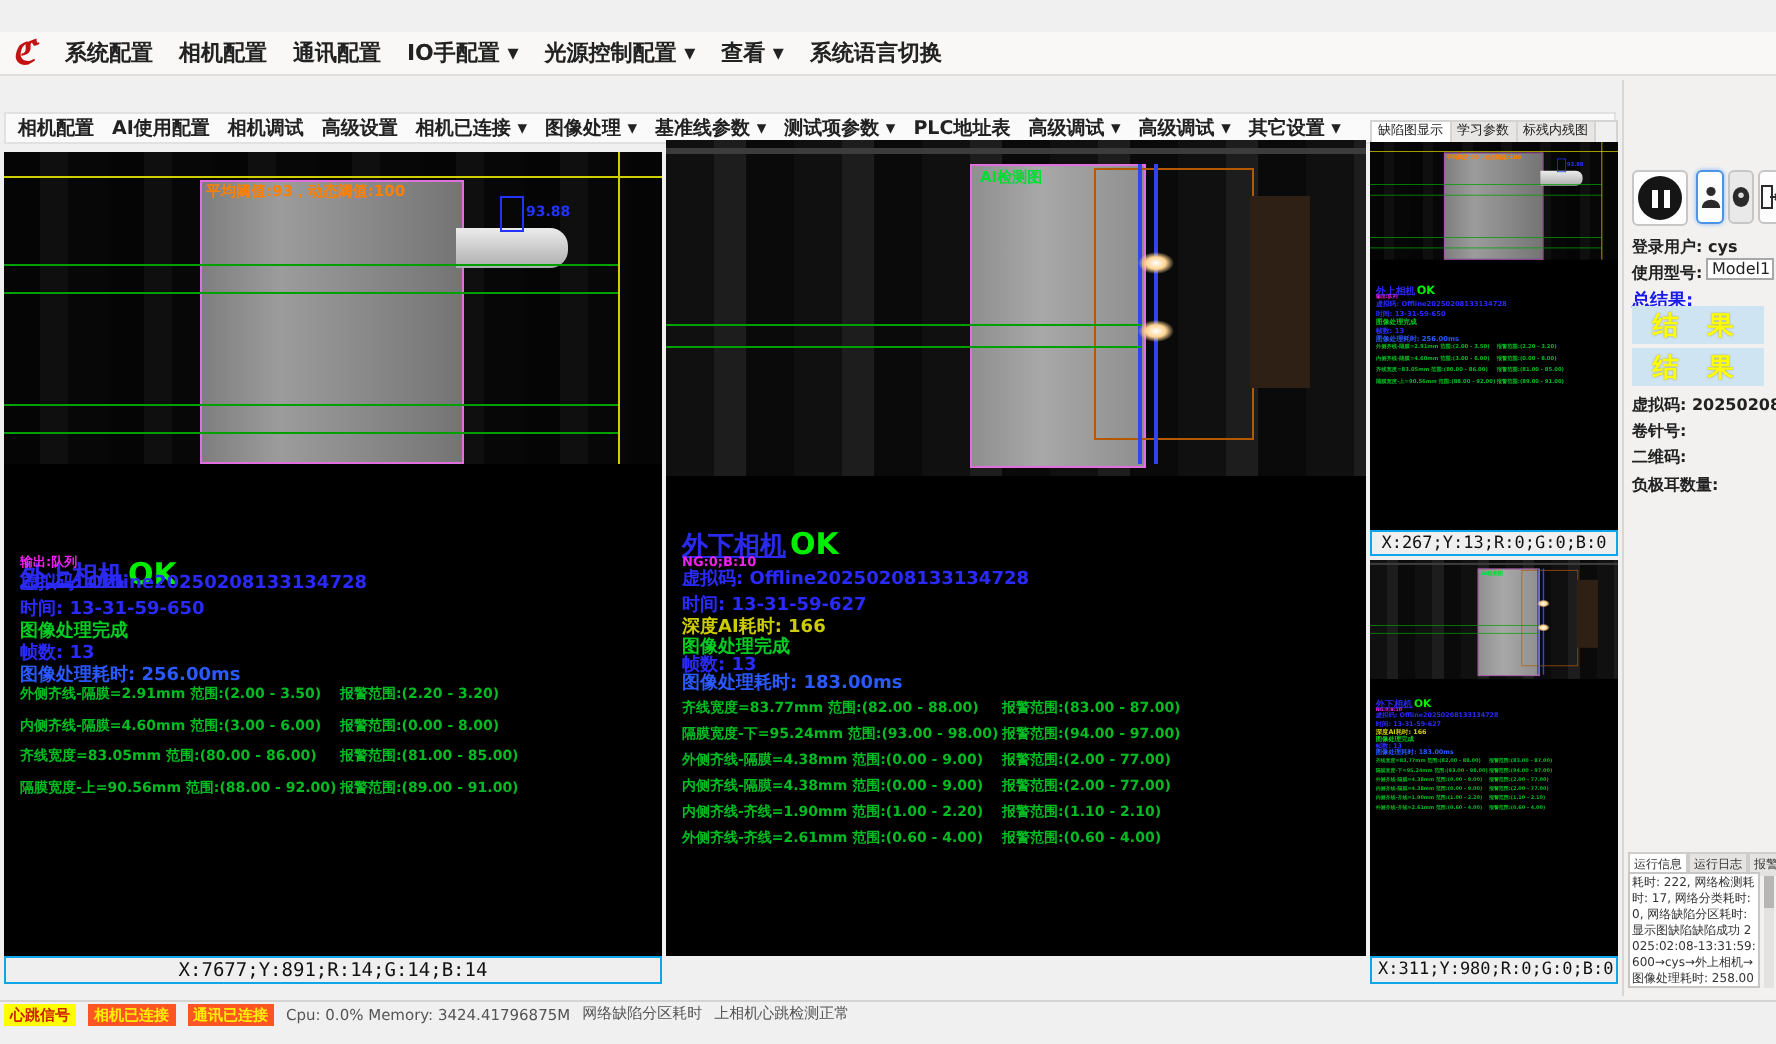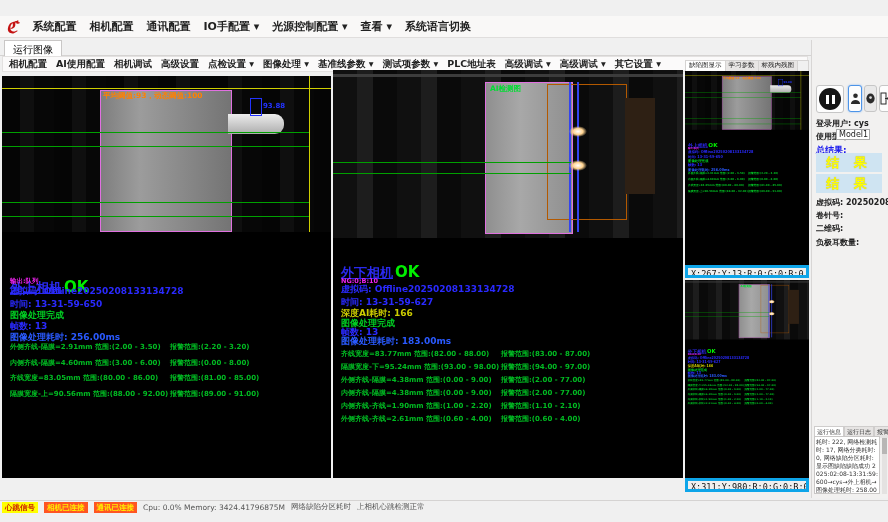--- a/index.html
+++ b/index.html
@@ -21,21 +21,21 @@
   .tab{position:absolute;left:4px;top:2px;height:16px;background:#fff;
        border:1px solid #c9c7c6;border-bottom:none;font-size:10px;padding:2px 8px 0;
        box-sizing:border-box;white-space:nowrap;}
   .toolbar{position:absolute;left:2px;top:56px;width:806px;height:16px;background:#fbfafa;
            border:1px solid #e3e1e0;display:flex;align-items:center;gap:9px;padding-left:6px;
            font-size:9.5px;font-weight:bold;color:#222;box-sizing:border-box;overflow:hidden;}
   .tool-item{white-space:nowrap;cursor:default;}
 
   
   .view{position:absolute;background:#000;overflow:hidden;}
-  .coordbar{position:absolute;background:#efefef;border:3px solid #0ea5e9;
+  .coordbar{position:absolute;background:#efefef;border:1px solid #0ea5e9;
             font-family:"DejaVu Sans Mono",monospace;font-size:9.5px;color:#111;
             padding:1px 3px;box-sizing:border-box;overflow:hidden;white-space:nowrap;text-align:center;}
   .cam-content{position:absolute;left:0;top:0;}
   .img-area{position:absolute;left:0;top:0;width:100%;}
   .abs{position:absolute;}
   .photo{position:absolute;border:1px solid #e070e0;}
   .gline{position:absolute;height:1px;background:#00a000;}
   .ylineh{position:absolute;height:1px;background:#cfcf00;}
   .ylinev{position:absolute;width:1px;background:#cfcf00;}
   .overlay-orange{position:absolute;color:#ff8000;font-size:7.5px;font-weight:bold;white-space:nowrap;}
@@ -111,30 +111,27 @@
     <span class="logo">ℭ</span>
     <span class="menu-item">系统配置</span>
     <span class="menu-item">相机配置</span>
     <span class="menu-item">通讯配置</span>
     <span class="menu-item">IO手配置 ▾</span>
     <span class="menu-item">光源控制配置 ▾</span>
     <span class="menu-item">查看 ▾</span>
     <span class="menu-item">系统语言切换</span>
   </div>
 
-  <div class="tabrow">
-    <div class="tab">运行图像</div>
-  </div>
 
   <div class="toolbar">
     <span class="tool-item">相机配置</span>
     <span class="tool-item">AI使用配置</span>
     <span class="tool-item">相机调试</span>
     <span class="tool-item">高级设置</span>
-    <span class="tool-item">点检设置 ▾</span>
+    <span class="tool-item">相机已连接 ▾</span>
     <span class="tool-item">图像处理 ▾</span>
     <span class="tool-item">基准线参数 ▾</span>
     <span class="tool-item">测试项参数 ▾</span>
     <span class="tool-item">PLC地址表</span>
     <span class="tool-item">高级调试 ▾</span>
     <span class="tool-item">高级调试 ▾</span>
     <span class="tool-item">其它设置 ▾</span>
   </div>
 
   <div class="view" style="left:2px;top:76px;width:329px;height:402px;">
@@ -176,20 +173,21 @@
             <span class="res-m">齐线宽度=83.05mm 范围:(80.00 - 86.00)</span>
             <span>报警范围:(81.00 - 85.00)</span>
           </div>
         <div class="res-row">
             <span class="res-m">隔膜宽度-上=90.56mm 范围:(88.00 - 92.00)</span>
             <span>报警范围:(89.00 - 91.00)</span>
           </div>
       </div>
     </div>
   </div>
+  <div class="coordbar" style="left:2px;top:478px;width:329px;height:14px;">X:7677;Y:891;R:14;G:14;B:14</div>
 
   <div class="view" style="left:333px;top:70px;width:350px;height:408px;">
     <div class="cam-content" id="mid-cam-content" style="width:350px;height:408px;">
 
       <div class="img-area" style="height:168px;background:repeating-linear-gradient(90deg,#101010 0 24px,#1d1d1d 24px 40px,#0a0a0a 40px 64px);">
         <div class="abs" style="left:0;top:4px;width:350px;height:3px;background:#3c3c3c;"></div>
         <div class="photo" style="left:152px;top:12px;width:86px;height:150px;background:linear-gradient(90deg,#8f8f8f,#a8a8a8 40%,#8f8f8f);"></div>
         <div class="overlay-green" style="left:157px;top:14px;">AI检测图</div>
         <div class="abs" style="left:214px;top:14px;width:78px;height:134px;border:1px solid #b35900;"></div>
         <div class="abs" style="left:236px;top:12px;width:2px;height:150px;background:#3344ee;"></div>
@@ -377,21 +375,21 @@
     </div>
     <div class="btn" style="left:67px;width:12px;height:27px;">
       <svg class="icon-svg" width="10" height="13" viewBox="0 0 20 26">
         <rect x="2" y="2" width="10" height="22" fill="none" stroke="#2b2b2b" stroke-width="2"></rect>
         <path d="M10 13h8m-3-3l3 3-3 3" stroke="#2b2b2b" stroke-width="2" fill="none"></path>
       </svg>
     </div>
 
     <div class="rp-label" style="top:78px;"><span>登录用户:</span> <span>cys</span></div>
     <div class="rp-label" style="top:91px;">使用型号:</div>
-    <div class="combo" style="left:24px;top:89px;width:34px;height:11px;">Model1</div>
+    <div class="combo" style="left:41px;top:89px;width:34px;height:11px;">Model1</div>
     <div class="rp-label rp-blue" style="top:104px;font-size:9px;">总结果:</div>
 
     <div class="result-box" style="top:113px;">结 果</div>
     <div class="result-box" style="top:134px;">结 果</div>
 
     <div class="rp-label" style="top:157px;">虚拟码: 20250208</div>
     <div class="rp-label" style="top:170px;">卷针号:</div>
     <div class="rp-label" style="top:183px;">二维码:</div>
     <div class="rp-label" style="top:197px;">负极耳数量:</div>
 

